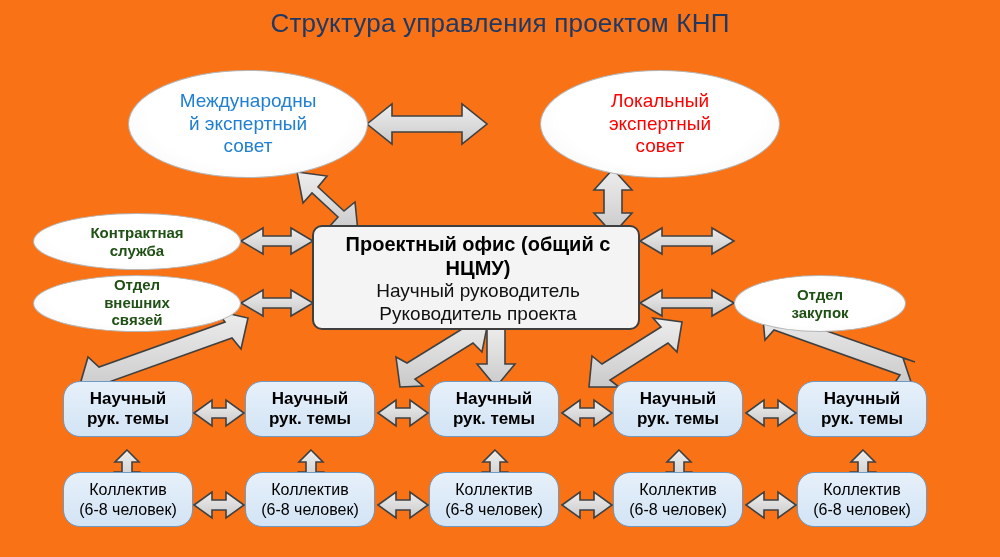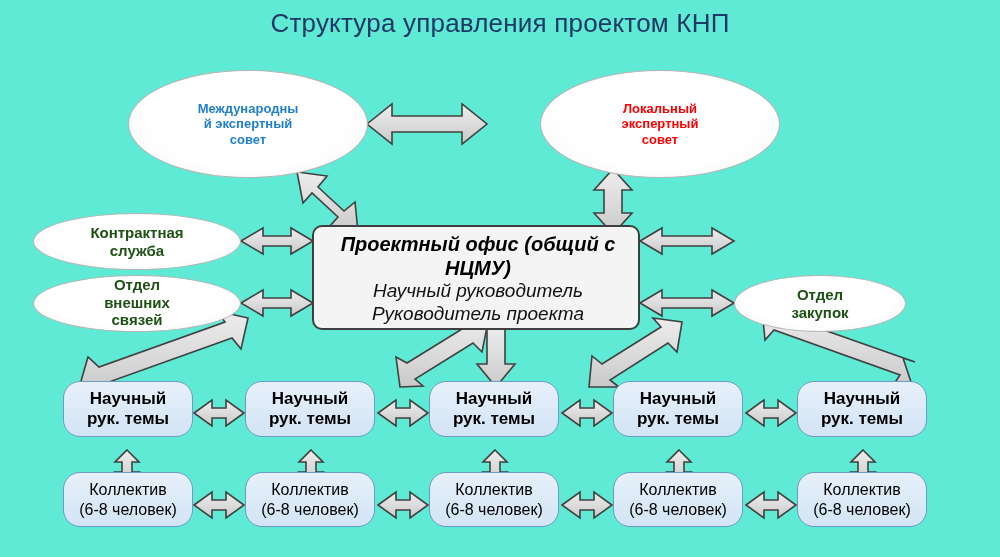--- a/index.html
+++ b/index.html
@@ -1,41 +1,41 @@
 <!DOCTYPE html>
 <html><head>
 <meta charset="utf-8">
 <style>
   html,body{margin:0;padding:0;background:#ffffff;}
   body{width:1000px;height:557px;overflow:hidden;
        font-family:"Liberation Sans","DejaVu Sans",sans-serif;}
-  #stage{position:relative;width:1000px;height:557px;background:#5eead4;}
+  #stage{position:relative;width:1000px;height:557px;background:#f97316;}
   #wires{position:absolute;left:0;top:0;width:1000px;height:557px;}
 
   .title{position:absolute;left:0;top:8px;width:1000px;text-align:center;
          font-size:26px;color:#1f3864;font-weight:400;letter-spacing:.2px;}
 
   .node{position:absolute;display:flex;align-items:center;justify-content:center;
         text-align:center;box-sizing:border-box;}
 
   
   .ellipse{border:1px solid #b6b6b6;border-radius:50%;
            background:radial-gradient(ellipse at 50% 38%,#ffffff 60%,#f2f2f2 100%);
            line-height:1.18;}
-  .e-top{font-size:13px;font-weight:bold;}
+  .e-top{font-size:19px;font-weight:normal;}
   .e-side{font-size:15px;font-weight:bold;color:#1f5014;}
   .blue{color:#1f7fd0;}
   .red{color:#ff0000;}
 
   
   .office{position:absolute;left:312px;top:225px;width:328px;height:105px;
           border:2px solid #3f3f3f;border-radius:10px;background:#f4f4f4;
           box-sizing:border-box;}
   .office .inner{position:absolute;left:0;top:6px;width:328px;text-align:center;
-                 line-height:1.18;font-style:italic;}
+                 line-height:1.18;}
   .office .l1{font-size:20px;font-weight:bold;color:#000;}
   .office .l2{font-size:19px;color:#111;text-align:center;}
 
   
   .bbox{border:1px solid #6f9ac4;border-radius:17px;
         background:linear-gradient(180deg,#e6f0fa 0%,#d3e4f5 100%);
         box-sizing:border-box;line-height:1.2;color:#000;}
   .topic{font-size:17px;font-weight:bold;}
   .team{font-size:16px;font-weight:400;}
 </style>

